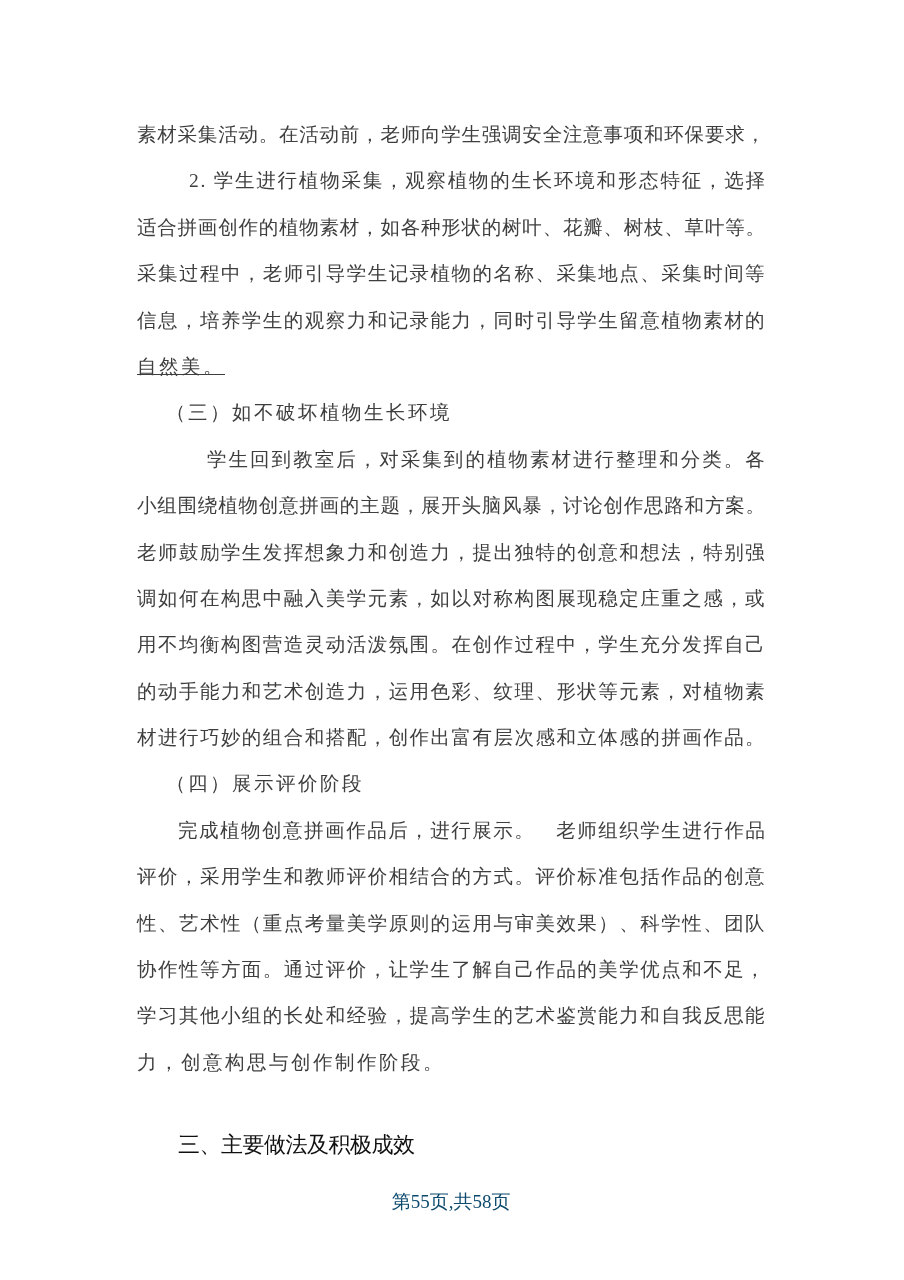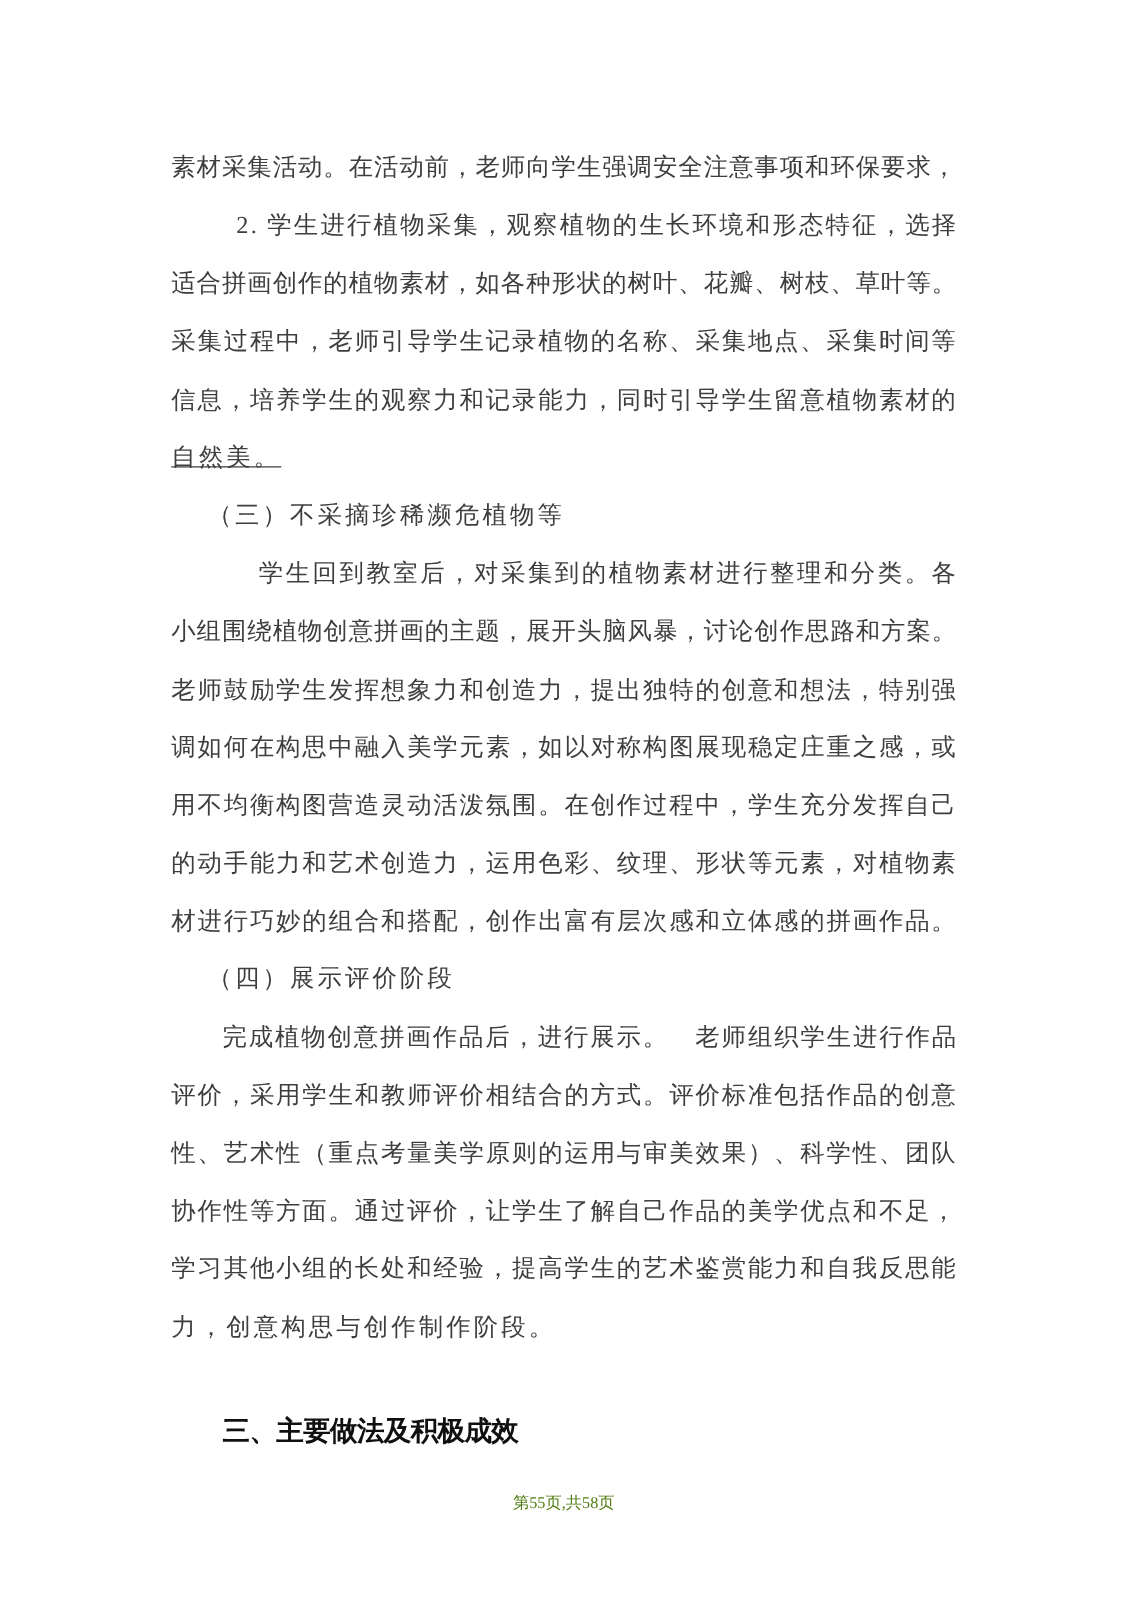--- a/index.html
+++ b/index.html
@@ -40,36 +40,36 @@
     white-space: pre;
   }
   .section-heading {
     position: absolute;
     left: 137px;
     top: 1132px;
     width: 628px;
     padding-left: 41px;
     box-sizing: border-box;
     font-family: "Liberation Sans", "DejaVu Sans", sans-serif;
-    font-weight: bold;
+    font-weight: normal;
     font-size: 22px;
     line-height: 26px;
     letter-spacing: -0.5px;
     color: #101010;
     white-space: nowrap;
   }
   .page-footer {
     position: absolute;
     left: 137px;
     top: 1190px;
     width: 628px;
     text-align: center;
-    font-size: 13px;
+    font-size: 19px;
     line-height: 24px;
-    color: #4d7c0f;
+    color: #0c4a6e;
     font-family: "Liberation Serif", "DejaVu Serif", serif;
   }
 </style>
 </head>
 <body>
 
 <div class="page">
   <div class="body-text" id="body-lines">
       <div class="line j" style="padding-left: 0px;">
         <span>素</span>
@@ -226,21 +226,21 @@
         <span>生</span>
         <span>留</span>
         <span>意</span>
         <span>植</span>
         <span>物</span>
         <span>素</span>
         <span>材</span>
         <span>的</span>
       </div>
       <div class="line" style="padding-left: 0px; text-decoration: underline;">自然美。</div>
-      <div class="line" style="padding-left: 29px;">（三）不采摘珍稀濒危植物等</div>
+      <div class="line" style="padding-left: 29px;">（三）如不破坏植物生长环境</div>
       <div class="line j" style="padding-left: 70px;">
         <span>学</span>
         <span>生</span>
         <span>回</span>
         <span>到</span>
         <span>教</span>
         <span>室</span>
         <span>后</span>
         <span>，</span>
         <span>对</span>

